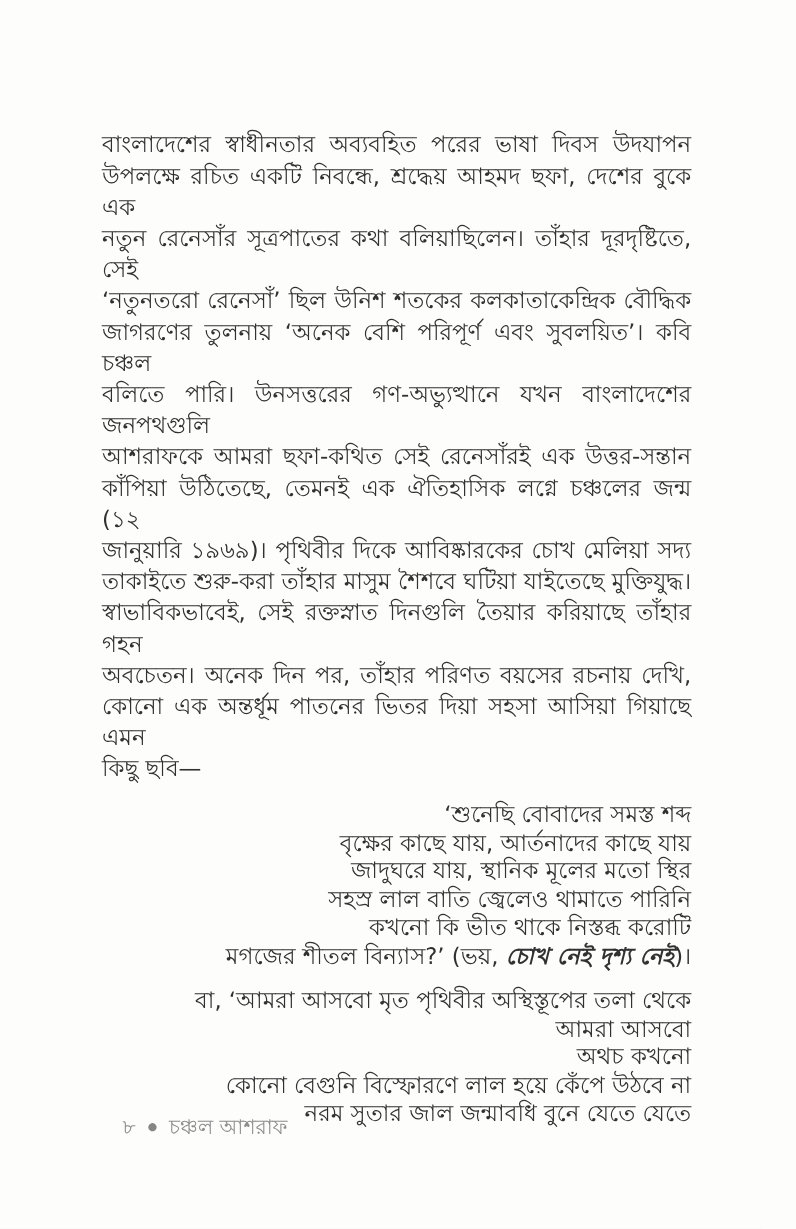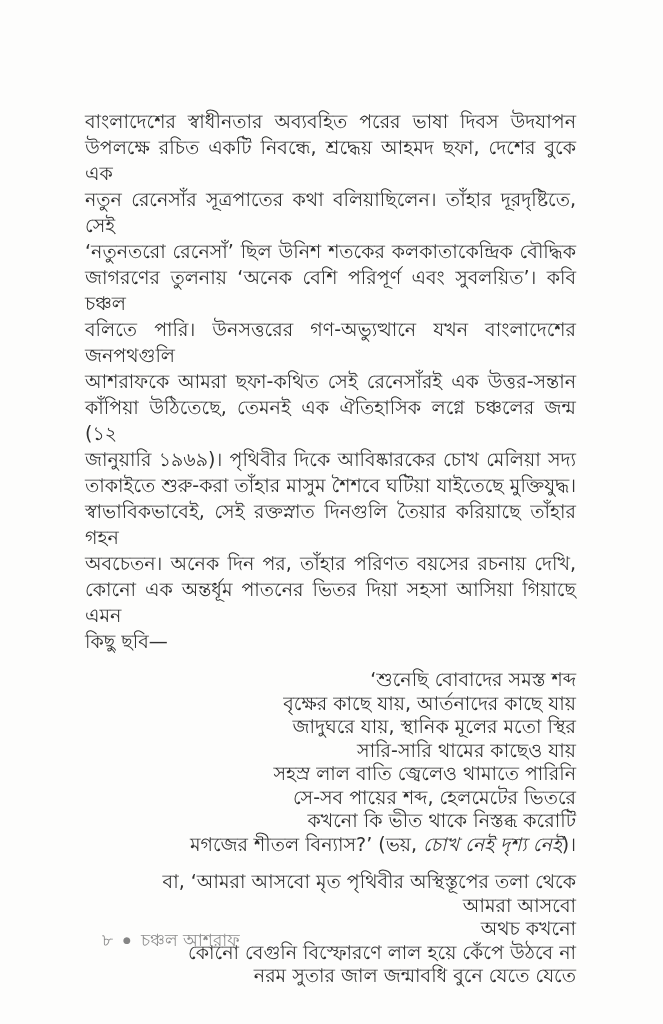--- a/index.html
+++ b/index.html
@@ -38,21 +38,21 @@
   }
   
   .poem {
     margin-top: 14px;
   }
   .poem .vline {
     font-size: 19px;
     line-height: 23.5px;
     text-align: right;
   }
-  .italic { font-style: italic; }
+  .italic { font-style: italic; font-weight: bold; }
   .page-footer {
     position: absolute;
     left: 102px;
     top: 929px;
     display: flex;
     align-items: center;
     color: #8d8d8d;
     font-size: 17px;
     line-height: 22px;
   }
@@ -85,23 +85,21 @@
       <div class="pline">স্বাভাবিকভাবেই, সেই রক্তস্নাত দিনগুলি তৈয়ার করিয়াছে তাঁহার গহন</div>
       <div class="pline">অবচেতন। অনেক দিন পর, তাঁহার পরিণত বয়সের রচনায় দেখি,</div>
       <div class="pline">কোনো এক অন্তর্ধূম পাতনের ভিতর দিয়া সহসা আসিয়া গিয়াছে এমন</div>
       <div class="pline last">কিছু ছবি—</div>
     </div>
 
     <div class="poem">
       <div class="vline">‘শুনেছি বোবাদের সমস্ত শব্দ</div>
       <div class="vline">বৃক্ষের কাছে যায়, আর্তনাদের কাছে যায়</div>
       <div class="vline">জাদুঘরে যায়, স্থানিক মূলের মতো স্থির</div>
-      <div class="vline">সারি-সারি থামের কাছেও যায়</div>
       <div class="vline">সহস্র লাল বাতি জ্বেলেও থামাতে পারিনি</div>
-      <div class="vline">সে-সব পায়ের শব্দ, হেলমেটের ভিতরে</div>
       <div class="vline">কখনো কি ভীত থাকে নিস্তব্ধ করোটি</div>
       <div class="vline">
         <span>মগজের শীতল বিন্যাস?’ (ভয়, </span><span class="italic">চোখ নেই দৃশ্য নেই</span><span>)।</span>
       </div>
     </div>
 
     <div class="poem">
       <div class="vline">বা, ‘আমরা আসবো মৃত পৃথিবীর অস্থিস্তূপের তলা থেকে</div>
       <div class="vline">আমরা আসবো</div>
       <div class="vline">অথচ কখনো</div>

